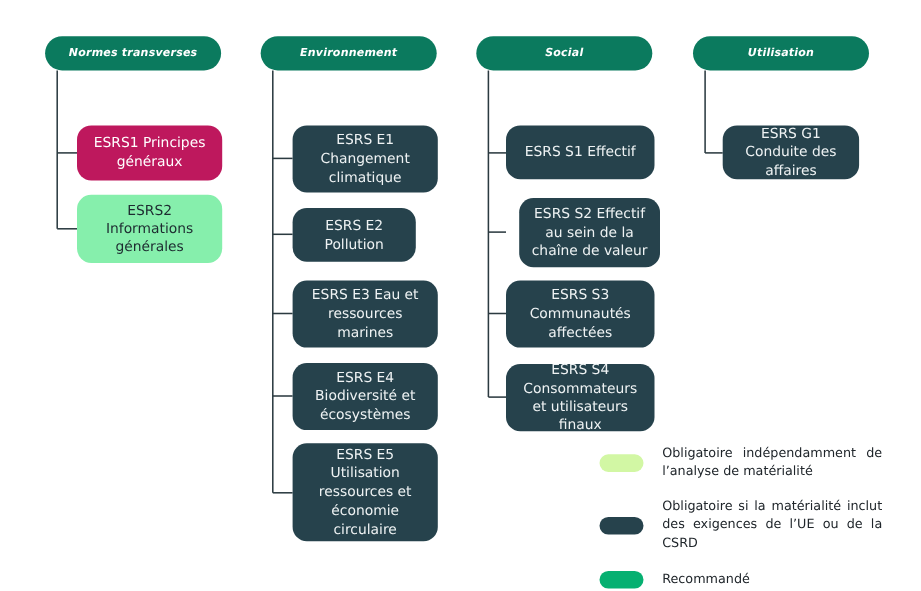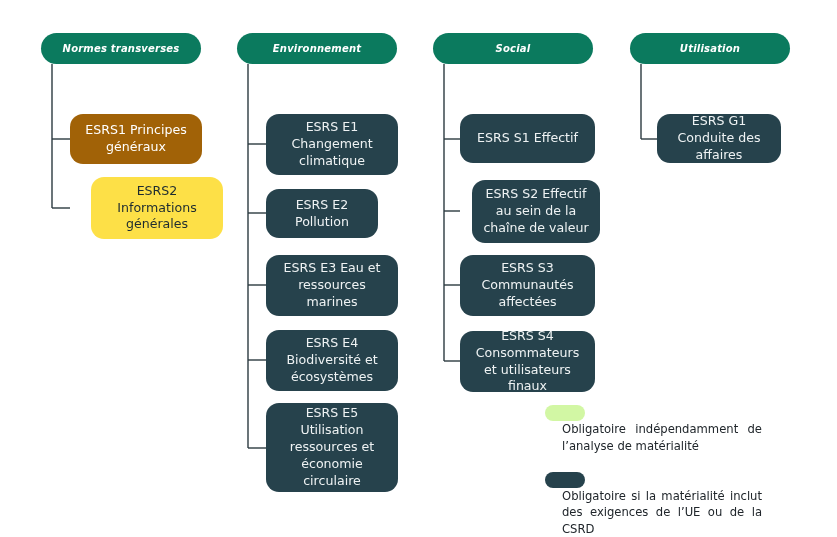--- a/index.html
+++ b/index.html
@@ -33,26 +33,26 @@
     border-radius:13px;
     display:flex;align-items:center;justify-content:center;
     text-align:center;
     box-sizing:border-box;
     font-size:12.6px;
     line-height:1.34;
     padding:4px 8px;
   }
   .node span{display:block;width:100%;}
   .node.dark{background:#26424c;color:#eef2f3;}
-  .node.green{background:#a16207;color:#ffffff;}
-  .node.lime{background:#fde047;color:#1d2b30;margin-left:21px;}
+  .node.green{background:#be185d;color:#ffffff;}
+  .node.lime{background:#86efac;color:#1d2b30;}
 
   
   .legend{position:absolute;left:545px;top:403px;width:292px;}
-  .legend-row{position:relative;display:flex;align-items:flex-start;margin-bottom:15px;flex-direction:column;}
+  .legend-row{position:relative;display:flex;align-items:center;margin-bottom:15px;}
   .swatch{
     width:40px;height:16px;border-radius:8px;flex:0 0 auto;margin-top:2px;
   }
   .sw-lime{background:#d2f7a4;}
   .sw-dark{background:#26424c;}
   .sw-green{background:#06b071;}
   .legend-text{
     margin-left:17px;
     font-size:11.6px;
     line-height:1.45;

